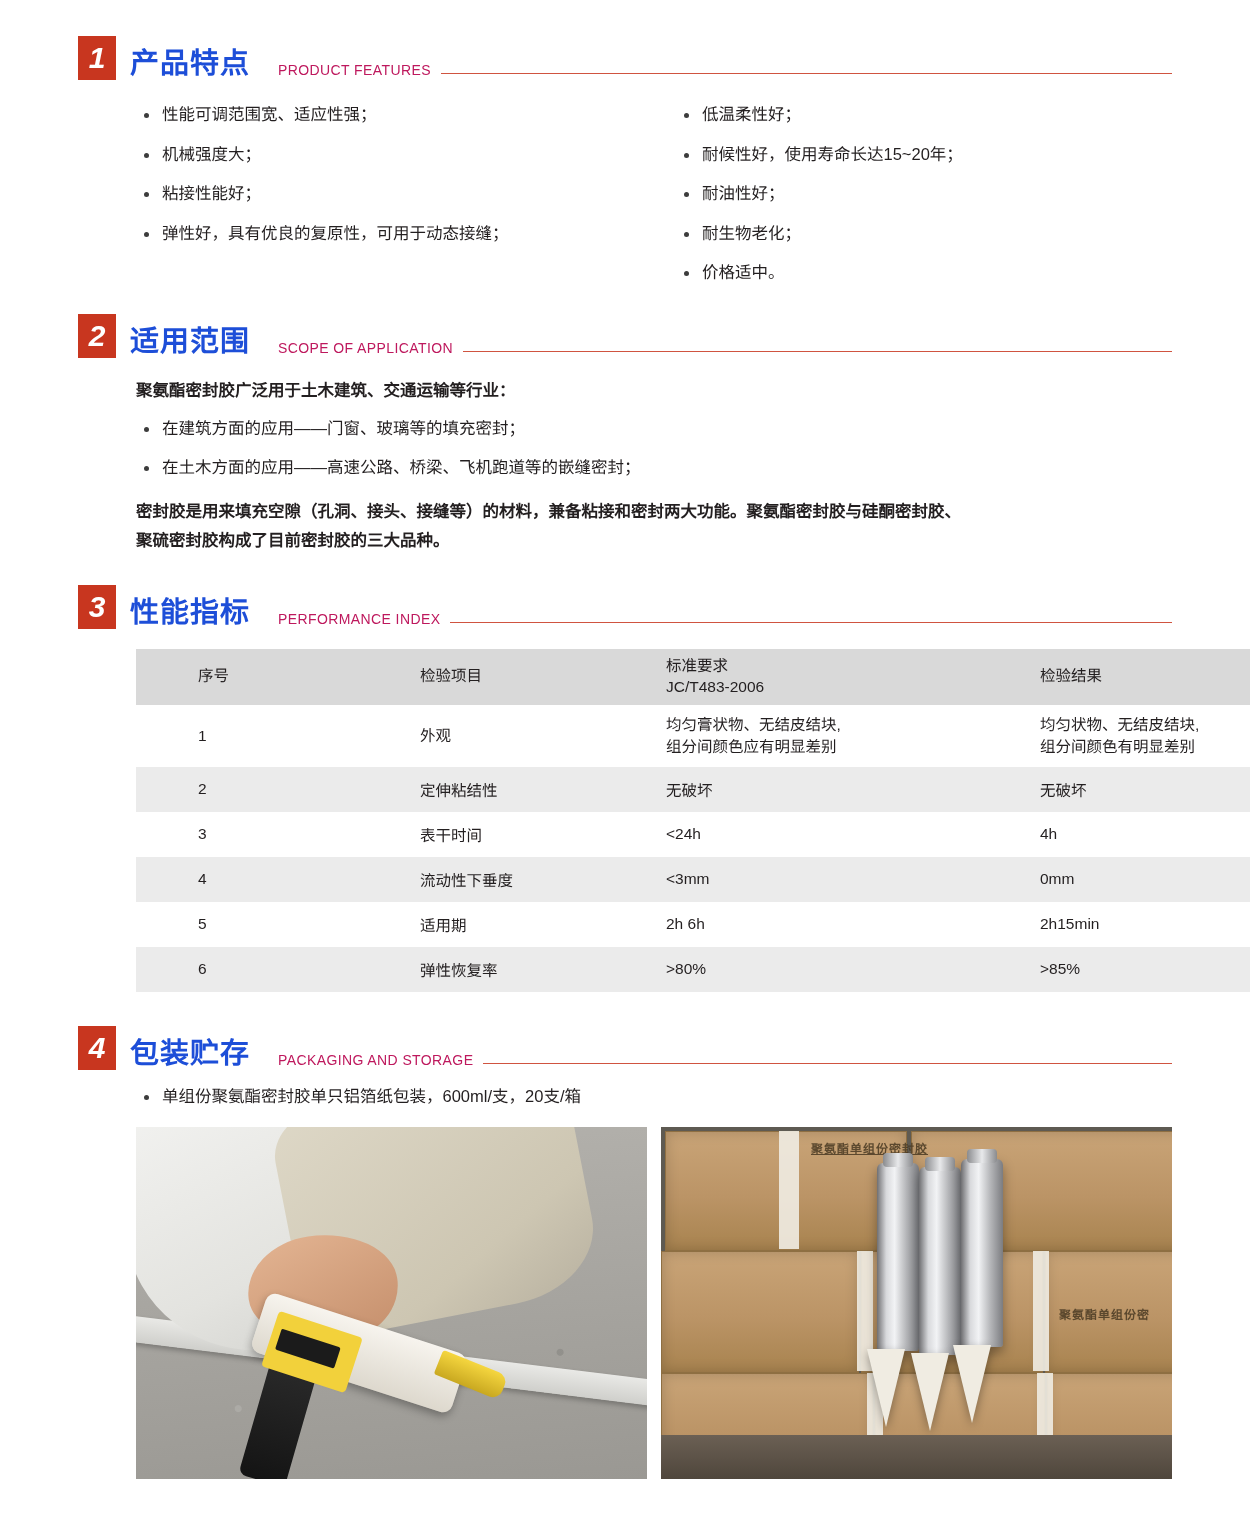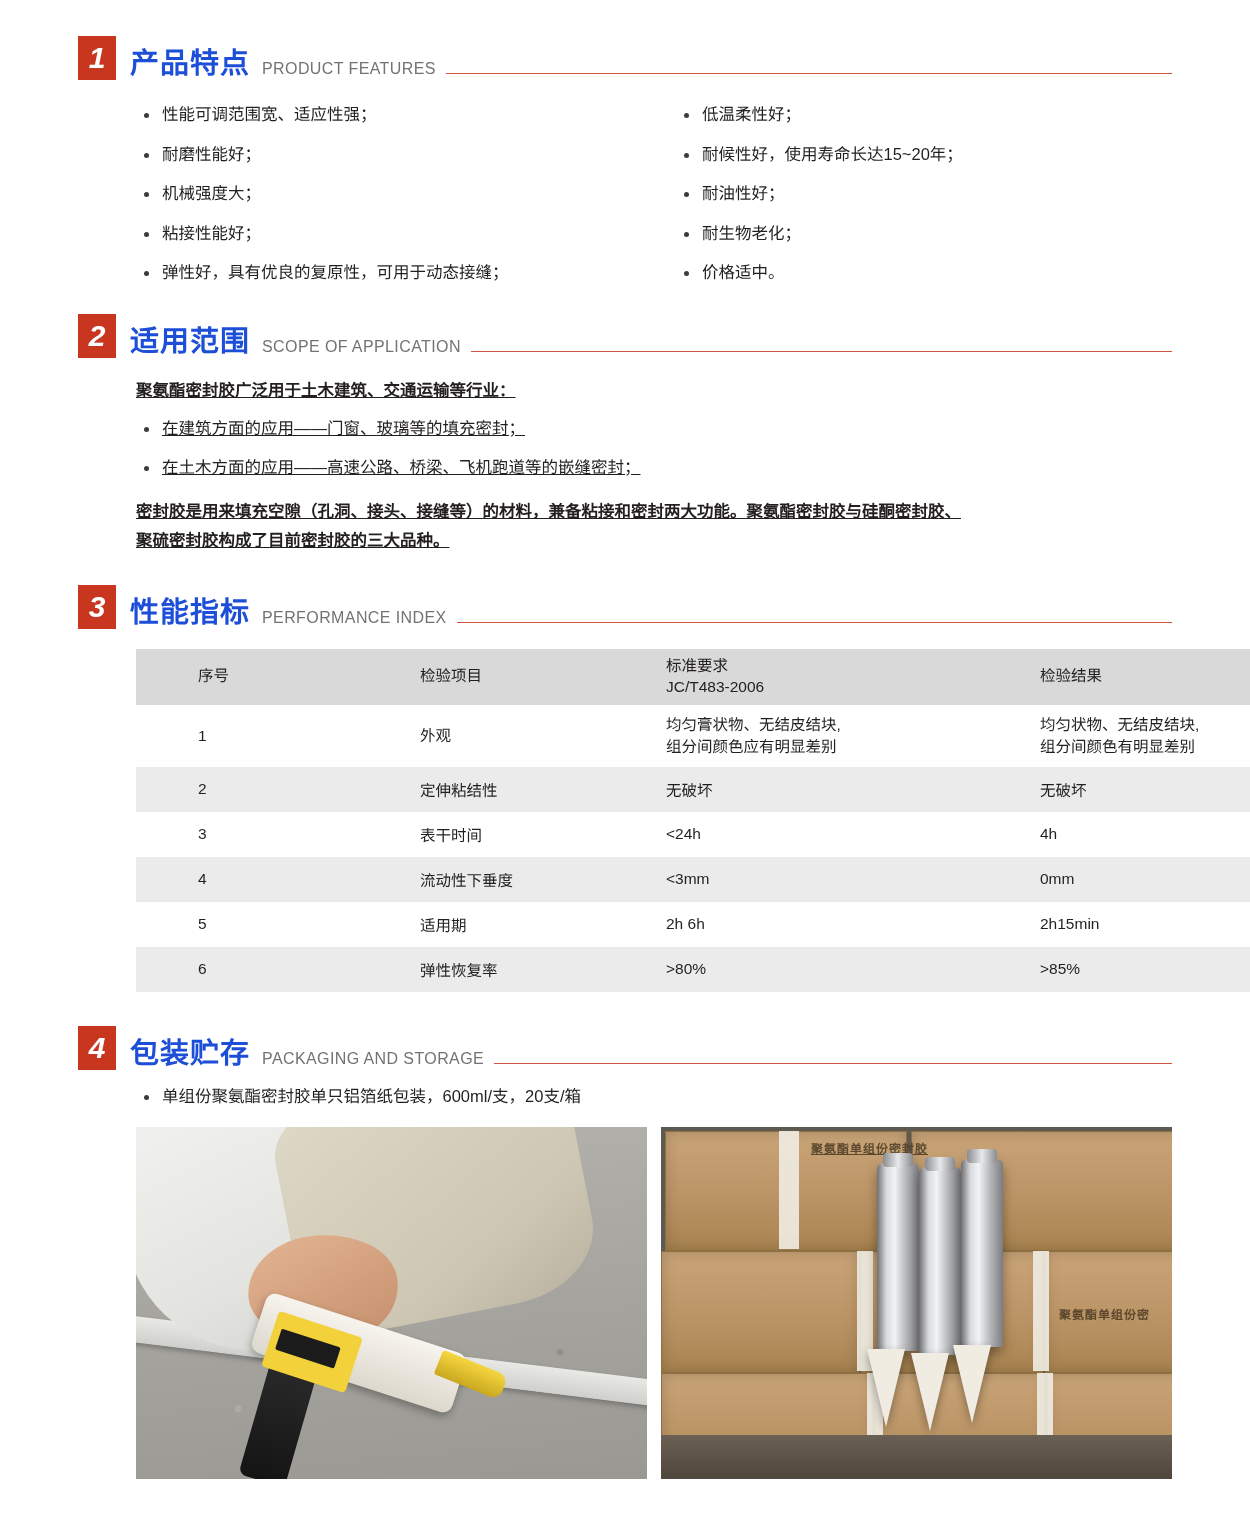--- a/index.html
+++ b/index.html
@@ -32,24 +32,24 @@
     color:#1d4ed8;
     font-size:29px;
     font-weight:bold;
     letter-spacing:1px;
     margin-left:14px;
     line-height:1;
     position:relative;
     top:-2px;
   }
   .head-en{
-    color:#737373;
-    font-size:16px;
+    color:#be185d;
+    font-size:14px;
     letter-spacing:.4px;
-    margin-left:12px;
+    margin-left:28px;
     line-height:1;
     position:relative;
     top:-3px;
     white-space:nowrap;
   }
   .head-rule{
     flex:1 1 auto;
     height:1px;
     background:#c8361f;
     margin-left:10px;
@@ -79,21 +79,21 @@
   .sec1{
     margin-top:26px;
     display:flex;
     padding-left:136px;
     padding-right:78px;
   }
   .sec1 .col{width:540px;}
   .sec1 .col.right{width:auto;}
 
   
-  .sec2{margin-top:24px;padding-left:136px;padding-right:70px;text-decoration:underline;}
+  .sec2{margin-top:24px;padding-left:136px;padding-right:70px;}
   .sec2 .lead{
     font-size:16.5px;font-weight:bold;line-height:1;margin-bottom:22px;
   }
   .sec2 ul.bl li{margin-bottom:22px;}
   .sec2 .para{
     font-size:16.5px;font-weight:bold;line-height:1.75;margin-top:4px;
   }
 
   
   .table-wrap{
@@ -280,21 +280,20 @@
     <div class="num-badge">1</div>
     <div class="head-cn">产品特点</div>
     <div class="head-en">PRODUCT FEATURES</div>
     <div class="head-rule"></div>
   </div>
 
   <div class="sec1">
     <div class="col">
       <ul class="bl">
         <li>性能可调范围宽、适应性强；</li>
-        <li>耐磨性能好；</li>
         <li>机械强度大；</li>
         <li>粘接性能好；</li>
         <li>弹性好，具有优良的复原性，可用于动态接缝；</li>
       </ul>
     </div>
     <div class="col right">
       <ul class="bl">
         <li>低温柔性好；</li>
         <li>耐候性好，使用寿命长达15~20年；</li>
         <li>耐油性好；</li>

